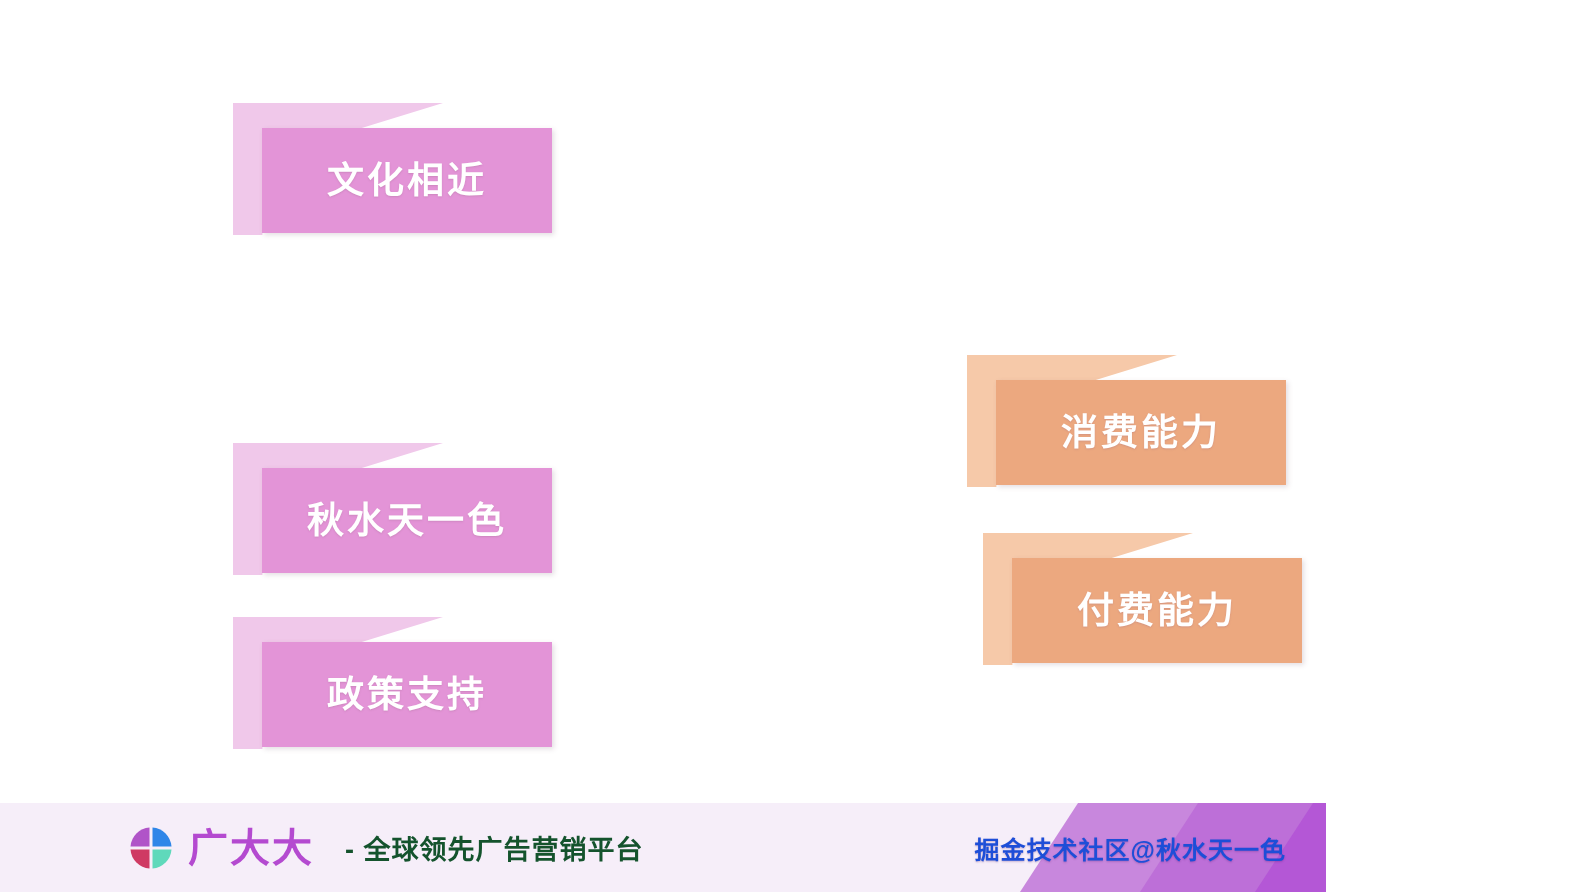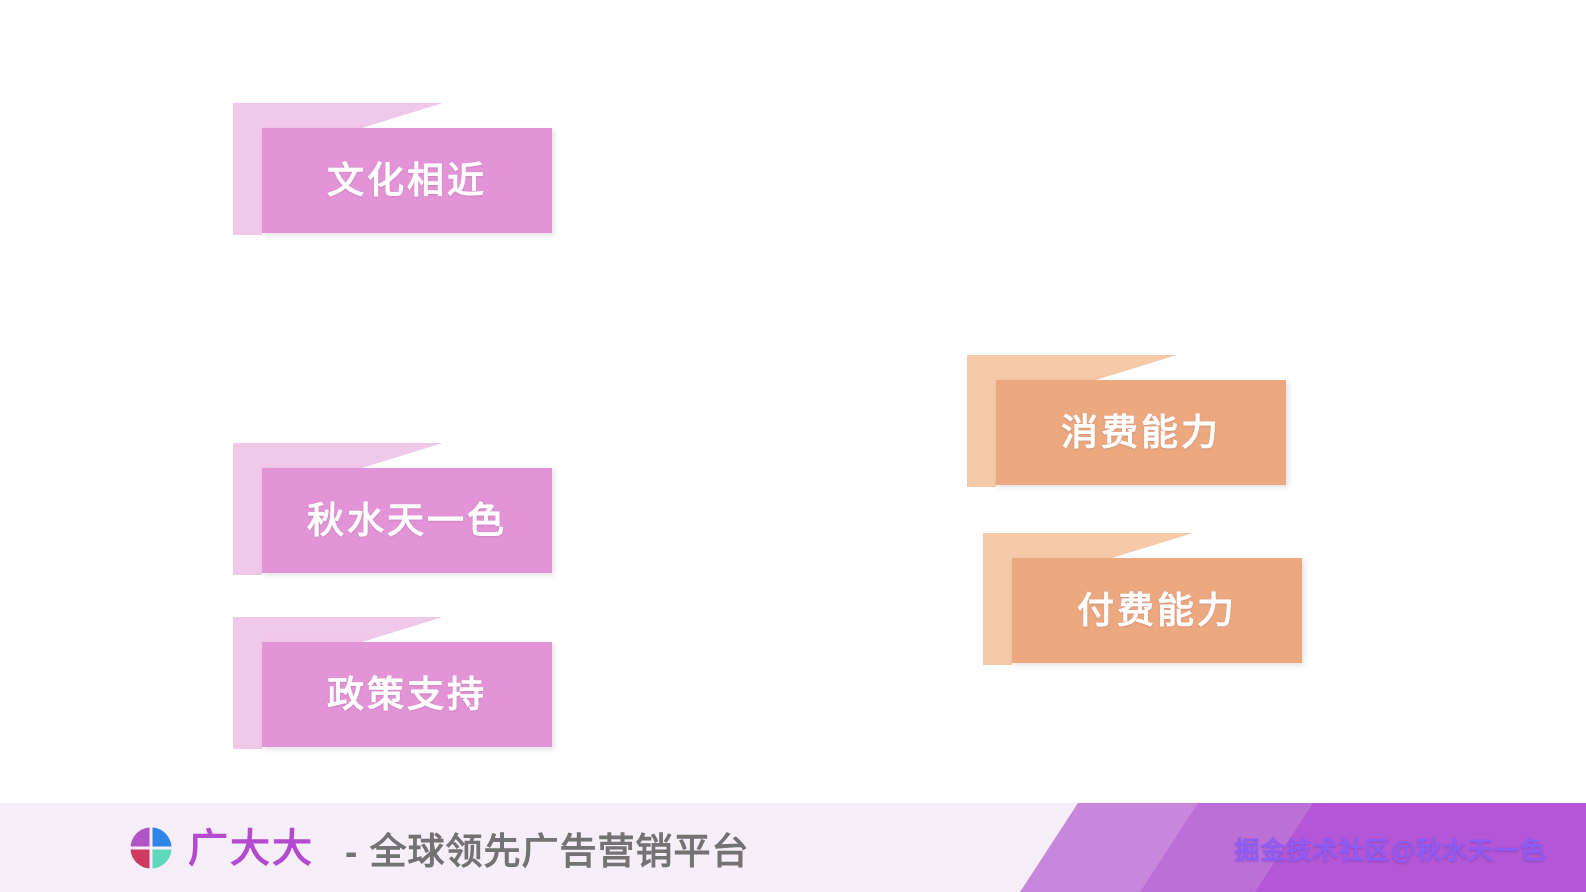--- a/index.html
+++ b/index.html
@@ -83,21 +83,21 @@
 
   
   .theme-orange .chip-banner { background: #f6c9a9; }
   .theme-orange .chip-box    { background: #eca87f; }
 
   
   .footer {
     position: absolute;
     left: 0;
     top: 803px;
-    width: 1586px;
+    width: 1326px;
     height: 89px;
     background: #f6eef9;
     overflow: hidden;
   }
 
   .footer-purple-1,
   .footer-purple-2,
   .footer-purple-3 {
     position: absolute;
     top: 0;
@@ -149,38 +149,38 @@
     user-select: none;
   }
 
   .brand-tagline {
     position: absolute;
     left: 345px;
     top: 0;
     height: 89px;
     display: flex;
     align-items: center;
-    font-size: 37px;
-    font-weight: 700;
-    color: #737373;
+    font-size: 27px;
+    font-weight: 700;
+    color: #14532d;
     letter-spacing: 1px;
     white-space: nowrap;
     user-select: none;
   }
 
   .watermark {
     position: absolute;
     right: 40px;
     top: 0;
     height: 89px;
     display: flex;
     align-items: center;
     font-size: 25px;
     font-weight: 700;
-    color: #8b5cf6;
+    color: #1d4ed8;
     letter-spacing: 1px;
     white-space: nowrap;
     user-select: none;
     text-shadow: 0 1px 2px rgba(90, 30, 110, 0.30);
     margin-left: 27px;
   }
 </style>
 </head>
 <body>
 

